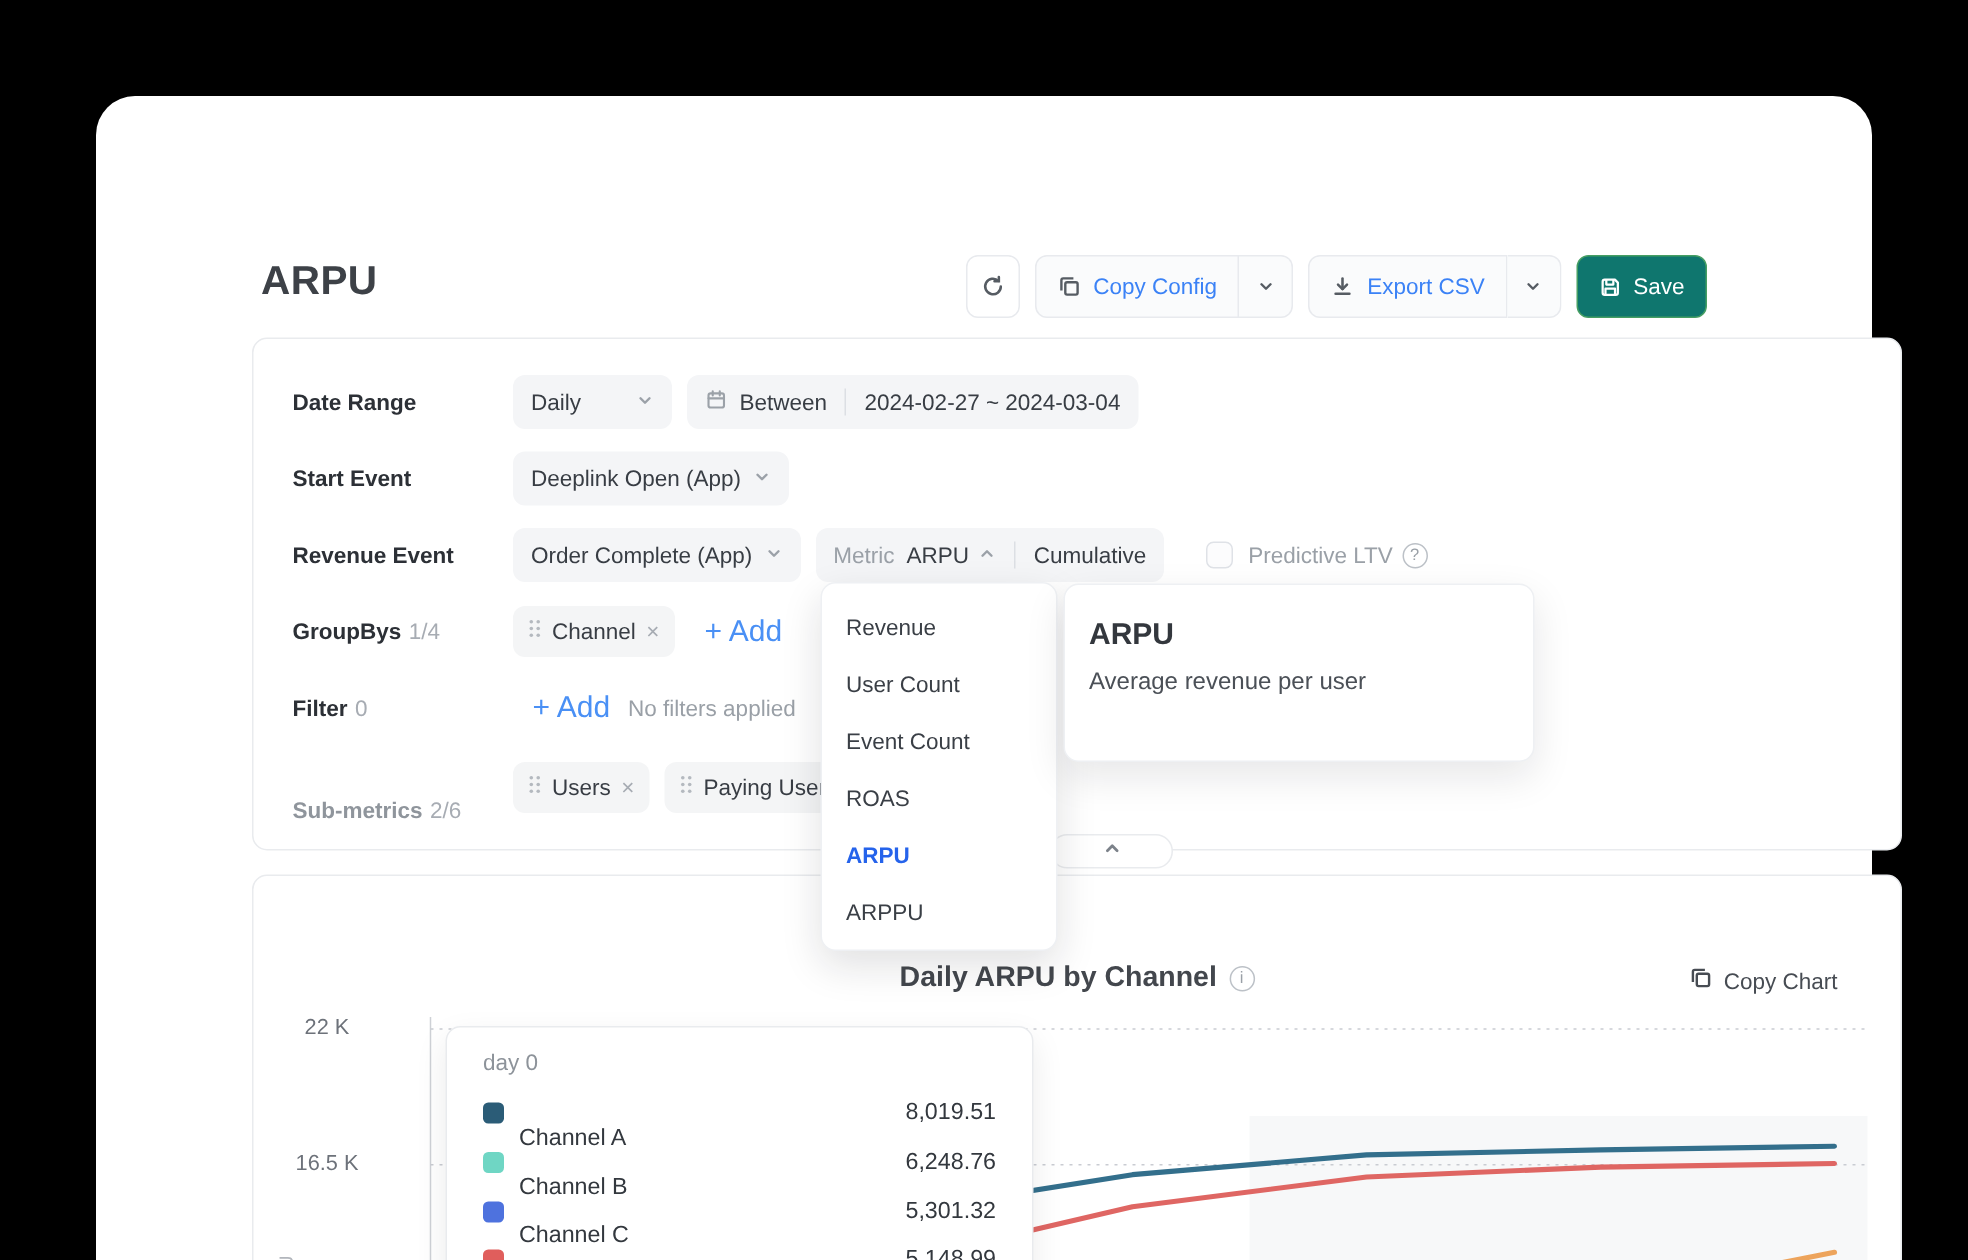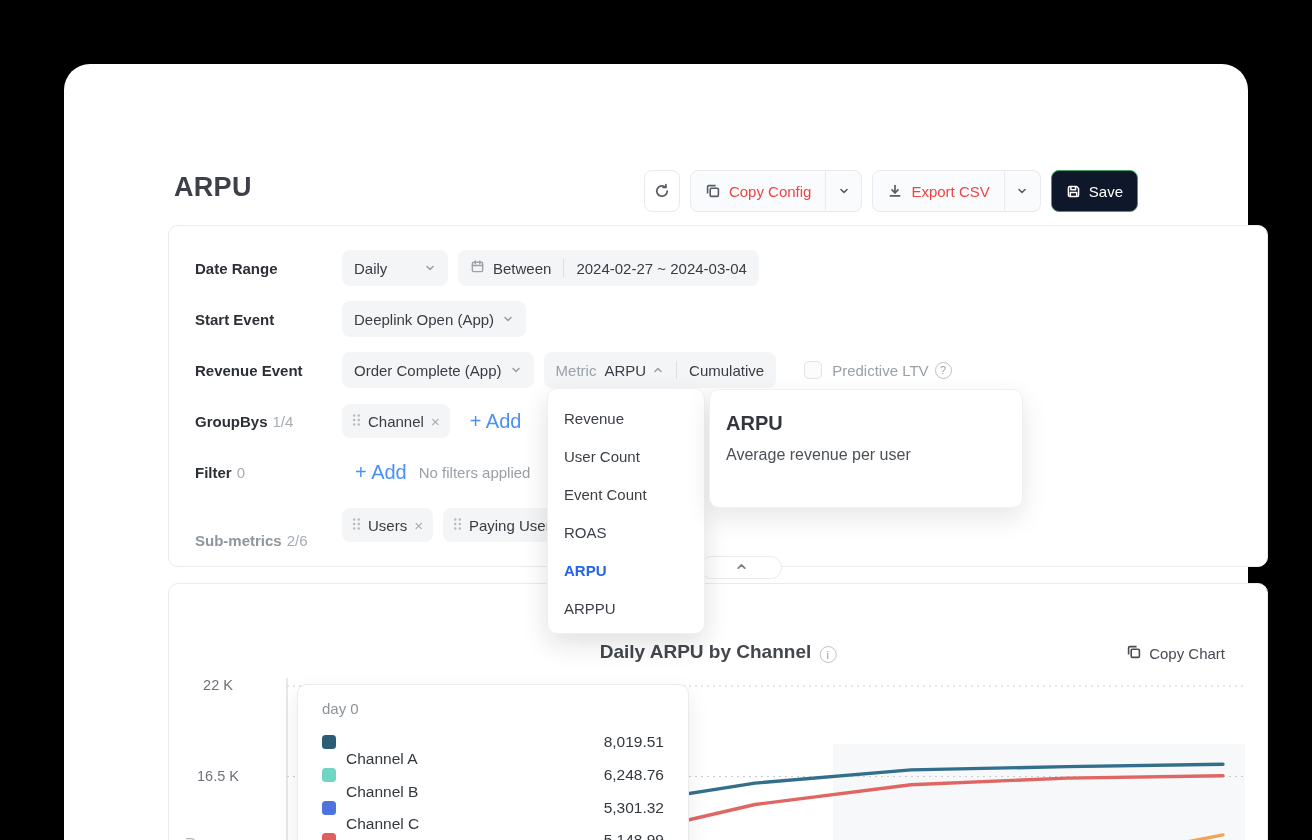--- a/index.html
+++ b/index.html
@@ -9,26 +9,26 @@
 
   
   .app-card { position:absolute; left:64px; top:64px; width:1184px; height:800px;
               background:#fff; border-radius:26px 26px 0 0; }
 
   
   .page-title { position:absolute; left:110px; top:108px; font-size:27px; font-weight:700;
                 color:#3d4147; letter-spacing:.3px; }
   .toolbar { position:absolute; top:106px; right:110px; display:flex; align-items:stretch; gap:10px; height:42px; }
   .btn { display:flex; align-items:center; gap:8px; padding:0 14px; background:#fafbfc;
-         border:1px solid #e8eaee; border-radius:8px; font-size:15px; color:#ef4444; font-weight:500; }
+         border:1px solid #e8eaee; border-radius:8px; font-size:15px; color:#3b82f6; font-weight:500; }
   .icon-btn { width:36px; justify-content:center; padding:0; background:#fff; }
   .split { display:flex; align-items:stretch; }
   .split .main { border-radius:8px 0 0 8px; }
   .split .caret { width:36px; justify-content:center; padding:0; border-left:none; border-radius:0 8px 8px 0; }
-  .btn-save { background:#0f172a; border:1px solid #459e63; color:#fff; font-weight:500; }
+  .btn-save { background:#0f766e; border:1px solid #459e63; color:#fff; font-weight:500; }
   .btn svg { display:block; }
 
   
   .filter-panel { position:absolute; left:104px; top:161px; width:1100px; height:342px;
                   background:#fff; border:1px solid #e9ebee; border-radius:10px; }
   .frow { position:absolute; left:26px; right:26px; height:36px; display:flex; align-items:center; }
   .frow-label { width:147px; font-size:15px; font-weight:700; color:#2c3036; flex:none; }
   .frow-label .count { font-weight:400; color:#a7acb3; margin-left:5px; }
   .muted-label { color:#8f959c;margin-top:30px; }
   .ctrl { display:flex; align-items:center; gap:8px; height:36px; padding:0 12px;
@@ -56,21 +56,21 @@
   
   .metric-info { position:absolute; left:645px; top:325px; width:314px; height:119px; background:#fff;
           border:1px solid #eef0f3; border-radius:10px; box-shadow:0 10px 26px rgba(20,24,31,.10); z-index:6; padding:22px 16px 0 16px; }
   .metric-info h3 { font-size:20px; font-weight:700; color:#33373d; }
   .metric-info p { font-size:16px; color:#4b5057; margin-top:11px; }
 
   
   .chart-card { position:absolute; left:104px; top:519px; width:1100px; height:420px;
           background:#fff; border:1px solid #e9ebee; border-radius:10px; z-index:1; }
   .chart-title-wrap { position:absolute; left:50%; transform:translateX(-50%); top:57px;
-          display:flex; align-items:flex-end; gap:8px; }
+          display:flex; align-items:center; gap:8px; }
   .chart-title { font-size:19px; font-weight:600; color:#43474d; white-space:nowrap; }
   .copy-chart { position:absolute; right:42px; top:60px; display:flex; align-items:center; gap:7px;
           font-size:15px; color:#474c53; }
   .ytick { position:absolute; left:19px; width:60px; text-align:center; font-size:14.5px; color:#6d727a; }
   .y-axis-title { position:absolute; left:14px; top:252px; writing-mode:vertical-rl; transform:rotate(180deg);
           font-size:13px; color:#b2b6bc; letter-spacing:1px; }
   .chart-svg { position:absolute; left:0; top:0; }
   .gridline { stroke:#c9ccd2; stroke-width:1; stroke-dasharray:2 4; }
   .axisline { stroke:#ced1d6; stroke-width:1; }
 

